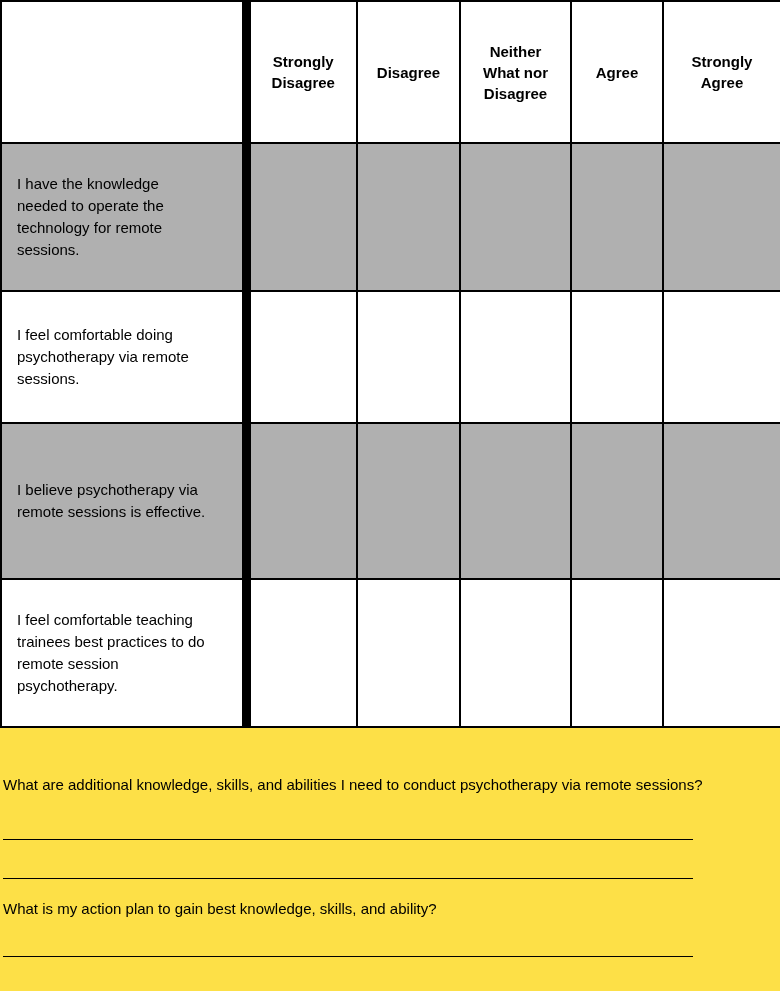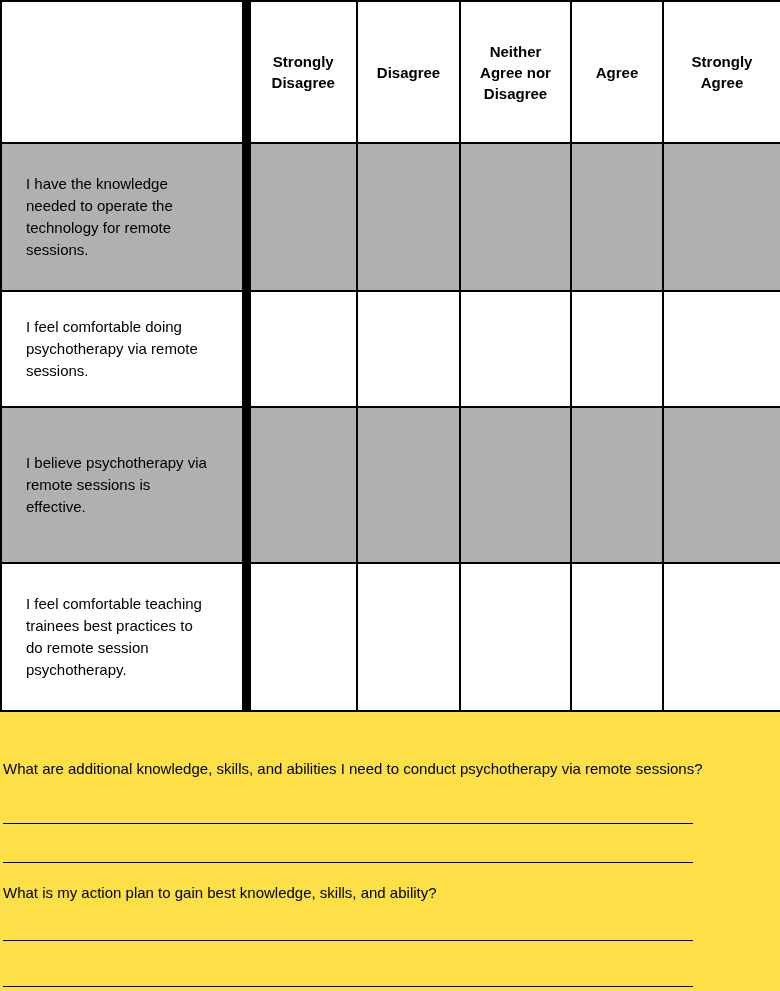--- a/index.html
+++ b/index.html
@@ -38,25 +38,25 @@
     padding: 4px 6px;
   }
   table.likert .stmt {
     border-right: 9px solid #000000; 
   }
   table.likert td.stmt {
     font-size: 15px;
     line-height: 1.47;
     text-align: left;
     vertical-align: middle;
-    padding: 12px 32px 12px 24px;
+    padding: 12px 32px 12px 15px;
   }
   tr.header-row { height: 142px; }
   tr.r1 { height: 148px; }
-  tr.r2 { height: 116px; }
+  tr.r2 { height: 132px; }
   tr.r3 { height: 156px; }
   tr.r4 { height: 148px; }
   tr.shaded td { background: #b0b0b0; }
 
   
   .questions {
     padding-left: 3px;
   }
   .prompt {
     font-size: 15px;
@@ -94,21 +94,21 @@
       <col style="width:92px">
       <col style="width:118px">
     </colgroup>
     <thead>
       <tr class="header-row">
         <th class="stmt"></th>
         <th>Strongly
 Disagree</th>
         <th>Disagree</th>
         <th>Neither
-Agree nor
+What nor
 Disagree</th>
         <th>Agree</th>
         <th>Strongly
 Agree</th>
       </tr>
     </thead>
     <tbody>
       <tr class="r1 shaded">
         <td class="stmt">I have the knowledge needed to operate the technology for remote sessions.</td>
         <td></td>

